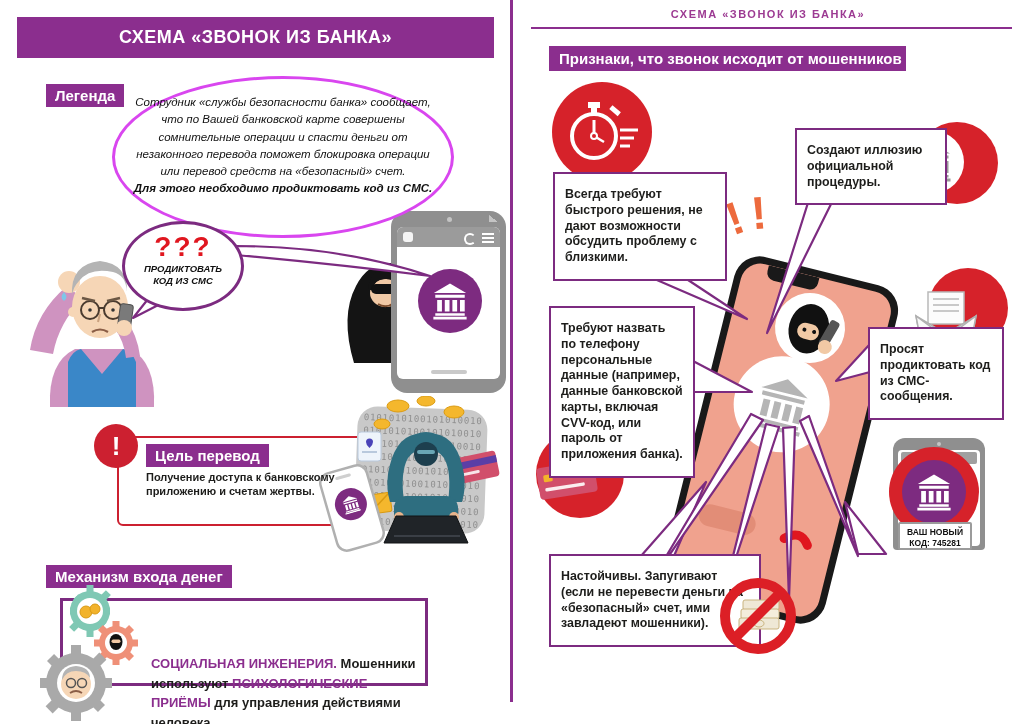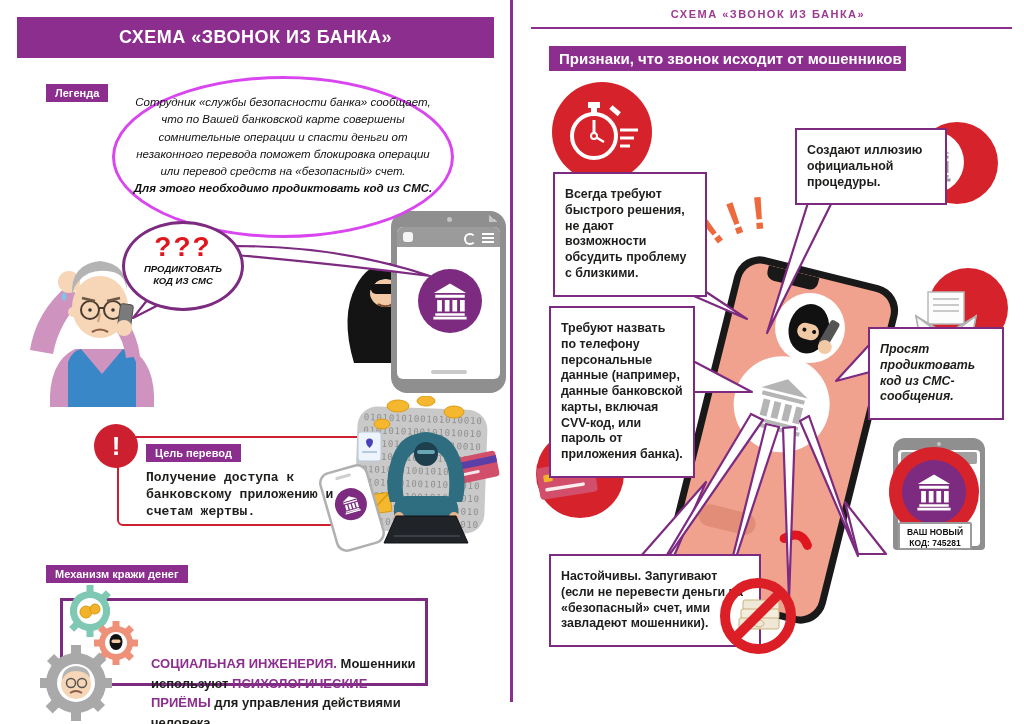--- a/index.html
+++ b/index.html
@@ -2,21 +2,21 @@
 <html><head>
 <meta charset="utf-8">
 <style>
   html,body{margin:0;padding:0;background:#fff;}
   .canvas{position:relative;width:1024px;height:724px;background:#fff;overflow:hidden;
           font-family:"Liberation Sans","DejaVu Sans",sans-serif;color:#1d1d1b;}
   .abs{position:absolute;}
   
   .banner-left{left:17px;top:17px;width:477px;height:41px;background:#8b2e8e;color:#fff;
                font-weight:bold;font-size:18px;line-height:41px;text-align:center;letter-spacing:.5px;z-index:3;}
-  .plabel{background:#8b2e8e;color:#fff;font-weight:bold;font-size:11px;padding:3px 9px;z-index:3;}
+  .plabel{background:#8b2e8e;color:#fff;font-weight:bold;font-size:15px;padding:3px 9px;z-index:3;}
   .banner-right{left:549px;top:46px;width:357px;height:25px;background:#8b2e8e;color:#fff;
                 font-weight:bold;font-size:15px;line-height:25px;padding-left:10px;box-sizing:border-box;z-index:3;}
   .pheader{left:512px;top:8px;width:512px;text-align:center;color:#9c3a92;font-weight:bold;
            font-size:11px;letter-spacing:1.5px;z-index:3;}
   .hline{left:531px;top:27px;width:481px;height:2px;background:#8b2e8e;z-index:3;}
   .divider{left:510px;top:0;width:2.5px;height:702px;background:#8b2e8e;z-index:3;}
   
   .bubble-big{left:112px;top:76px;width:336px;height:156px;background:#fff;border:3px solid #d946ef;
               border-radius:50%;z-index:3;}
   .bubble-big .txt{position:absolute;left:18px;right:18px;top:15px;text-align:center;
@@ -25,21 +25,21 @@
             border-radius:50%;z-index:3;text-align:center;}
   .qmarks{margin-top:9px;color:#e0161f;font-weight:bold;font-size:28px;line-height:1;letter-spacing:2px;}
   .qtext{margin-top:2px;font-size:9.5px;font-weight:bold;font-style:italic;line-height:1.25;color:#111;padding:0 10px;}
   
   .callout{position:absolute;background:#fff;border:2.5px solid #7c2b80;padding:13px 10px;
            font-weight:bold;font-size:12.4px;line-height:1.27;color:#1d1d1b;z-index:3;box-sizing:border-box;}
   
   .goal-box{left:117px;top:436px;width:342px;height:86px;border:2.5px solid #cc2030;border-radius:6px;z-index:1;}
   .goal-icon{left:94px;top:424px;width:44px;height:44px;border-radius:50%;background:#cc2030;color:#fff;
              font-weight:bold;font-size:26px;text-align:center;line-height:44px;z-index:3;}
-  .goal-text{left:146px;top:470px;width:195px;font-weight:bold;font-size:13px;line-height:1.3;z-index:3;font-family:Liberation Mono, monospace;}
+  .goal-text{left:146px;top:470px;width:195px;font-weight:bold;font-size:11px;line-height:1.3;z-index:3;}
   
   .mech-box{left:60px;top:598px;width:368px;height:88px;border:3px solid #7c2b80;background:#fff;z-index:1;box-sizing:border-box;}
   .mech-text{position:absolute;left:88px;right:8px;top:15px;font-weight:bold;font-size:13px;line-height:1.5;margin-top:38px;}
   .hl{color:#8b2e8e;}
   
   .redcircle{position:absolute;border-radius:50%;background:#d6222a;}
   .exc{position:absolute;color:#ed6a3d;font-weight:bold;font-size:46px;z-index:2;line-height:1;}
   
   .phone-big{left:696px;top:266px;width:168px;height:348px;background:#191919;border-radius:26px;
              transform:rotate(14deg);z-index:1;}
@@ -185,21 +185,21 @@
       <use href="#bank" x="45" y="99" width="18" height="18" style="color:#fff"></use>
       <rect x="46" y="78" width="16" height="3" rx="1.5" fill="#cfcfcf"></rect>
     </g>
   </svg>
 
   <div class="abs goal-box"></div>
   <div class="abs goal-icon">!</div>
   <div class="abs plabel" style="left:146px;top:444px;">Цель перевод</div>
   <div class="abs goal-text">Получение доступа к банковскому приложению и счетам жертвы.</div>
 
-  <div class="abs plabel" style="left:46px;top:565px;">Механизм кражи денег</div>
+  <div class="abs plabel" style="left:46px;top:565px;">Механизм входа денег</div>
   <div class="abs mech-box">
     <div class="mech-text"><span class="hl">СОЦИАЛЬНАЯ ИНЖЕНЕРИЯ.</span><span> Мошенники используют </span><span class="hl">ПСИХОЛОГИЧЕСКИЕ ПРИЁМЫ</span><span> для управления действиями человека.</span></div>
   </div>
 
   <svg class="abs z3" style="left:28px;top:583px;" width="130" height="140" viewBox="0 0 130 140">
     <g>
       <g fill="#7fc8b4">
         <rect x="58.5" y="2" width="7" height="10"></rect>
           <rect x="58.5" y="44" width="7" height="10"></rect>
         <rect x="42" y="24.5" width="10" height="7"></rect>
@@ -326,21 +326,21 @@
       <circle cx="42" cy="54" r="3" fill="#d6222a" stroke="#fff" stroke-width="2"></circle>
       <rect x="36" y="20" width="12" height="6" fill="#fff"></rect>
       <rect x="39" y="26" width="6" height="5" fill="#fff"></rect>
       <rect x="58" y="26" width="11" height="5" transform="rotate(40 63 28)" fill="#fff"></rect>
       <line x1="68" y1="48" x2="86" y2="48" stroke="#fff" stroke-width="3"></line>
       <line x1="68" y1="56" x2="82" y2="56" stroke="#fff" stroke-width="3"></line>
       <line x1="68" y1="64" x2="78" y2="64" stroke="#fff" stroke-width="3"></line>
     </svg>
   </div>
 
-  <div class="callout" style="left:553px;top:172px;width:154px;">Всегда требуют быстрого решения, не дают возможности обсудить проблему с близкими.</div>
+  <div class="callout" style="left:553px;top:172px;width:174px;">Всегда требуют быстрого решения, не дают возможности обсудить проблему с близкими.</div>
 
   <span class="exc" style="left:703px;top:206px;transform:rotate(-38deg);">!</span>
   <span class="exc" style="left:727px;top:195px;transform:rotate(-20deg);">!</span>
   <span class="exc" style="left:751px;top:190px;transform:rotate(-5deg);">!</span>
 
   <div class="callout" style="left:549px;top:306px;width:146px;">Требуют назвать по телефону персональные данные (например, данные банковской карты, включая CVV-код, или пароль от приложения банка).</div>
 
   <div class="abs redcircle z2" style="left:536px;top:430px;width:88px;height:88px;">
     <svg width="96" height="70" viewBox="0 0 96 70" style="position:absolute;left:-4px;top:12px;overflow:visible;">
       <g transform="rotate(-6 56 22)">
@@ -371,21 +371,21 @@
       <rect x="18" y="2" width="36" height="32" fill="#fcfcfc" stroke="#b9b9b9" stroke-width="1.5"></rect>
       <g stroke="#c9c9c9" stroke-width="2">
           <line x1="23" y1="9" x2="49" y2="9"></line>
           <line x1="23" y1="15" x2="49" y2="15"></line>
           <line x1="23" y1="21" x2="49" y2="21"></line>
         </g>
       <polygon points="6,26 36,44 66,26 60,58 12,58" fill="#ededed" stroke="#b0b0b0" stroke-width="1.5"></polygon>
       <polygon points="6,26 12,58 60,58 66,26 36,48" fill="#fafafa" stroke="#b0b0b0" stroke-width="1.5"></polygon>
     </svg>
   </div>
-  <div class="callout" style="left:868px;top:327px;width:136px;font-style:italic;">Просят продиктовать код из СМС-сообщения.</div>
+  <div class="callout" style="left:868px;top:327px;width:136px;">Просят продиктовать код из СМС-сообщения.</div>
 
   <div class="callout" style="left:549px;top:554px;width:212px;">Настойчивы. Запугивают (если не перевести деньги на «безопасный» счет, ими завладеют мошенники).</div>
   <svg class="abs z4" style="left:716px;top:574px;" width="84" height="84" viewBox="0 0 84 84">
     <g transform="translate(19,24)">
       <rect x="8" y="2" width="36" height="10" rx="2" fill="#efe8d6" stroke="#c9b37e"></rect>
       <rect x="6" y="11" width="38" height="10" rx="2" fill="#f4eddc" stroke="#c9b37e"></rect>
       <rect x="4" y="20" width="40" height="11" rx="2" fill="#efe8d6" stroke="#c9b37e"></rect>
       <ellipse cx="24" cy="25.5" rx="5" ry="3.5" fill="none" stroke="#c9b37e"></ellipse>
     </g>
     <circle cx="42" cy="42" r="33" fill="none" stroke="#dc1f26" stroke-width="10"></circle>

